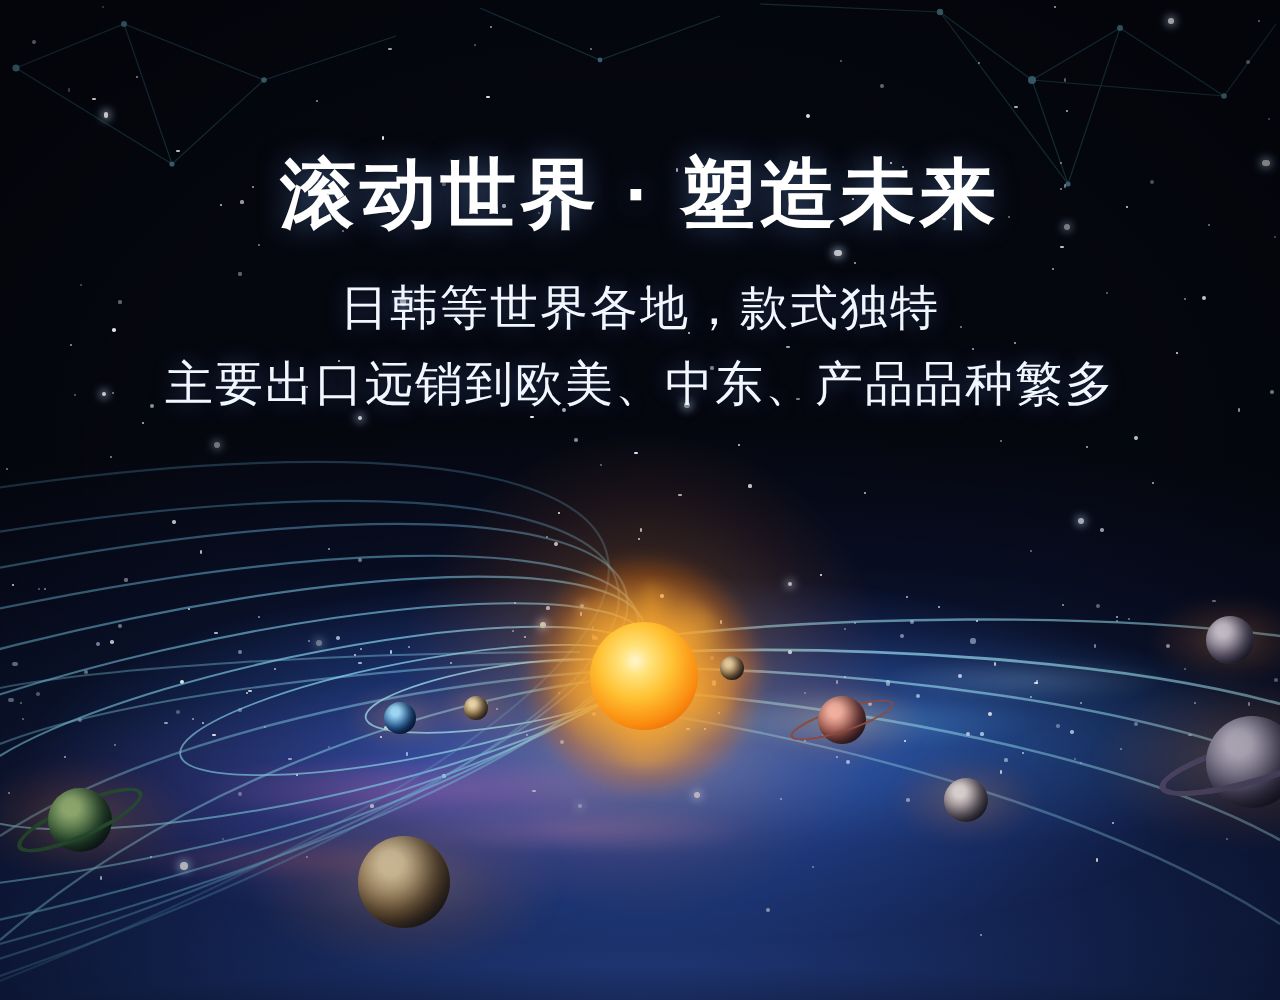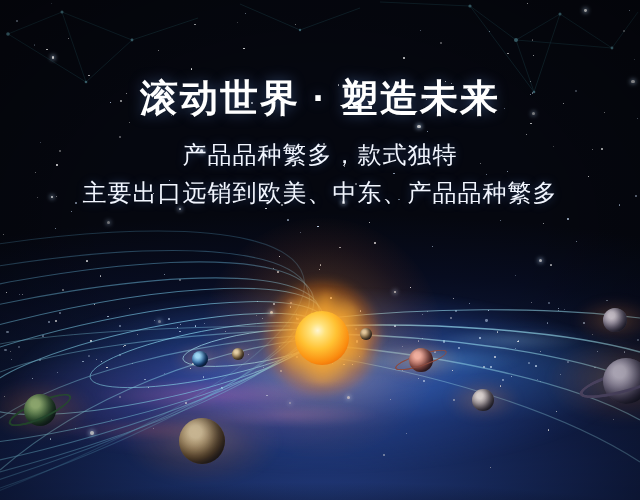--- a/index.html
+++ b/index.html
@@ -555,17 +555,17 @@
           <div class="pring" style="left: 0px; top: -11px; width: 96px; height: 22px; border-width: 3.68px; border-color: rgb(90, 81, 116); transform: rotate(-16deg);"></div>
         </div>
       </div>
     </div>
 
   <div class="layer" id="dark-foreground"></div>
   <div class="layer" id="vignette"></div>
 
   <div id="text-block">
     <div id="headline">滚动世界 · 塑造未来</div>
-    <div id="sub1">产品品种繁多，款式独特</div>
+    <div id="sub1">日韩等世界各地，款式独特</div>
     <div id="sub2">主要出口远销到欧美、中东、产品品种繁多</div>
   </div>
 
 </div>
 
 </body></html>

